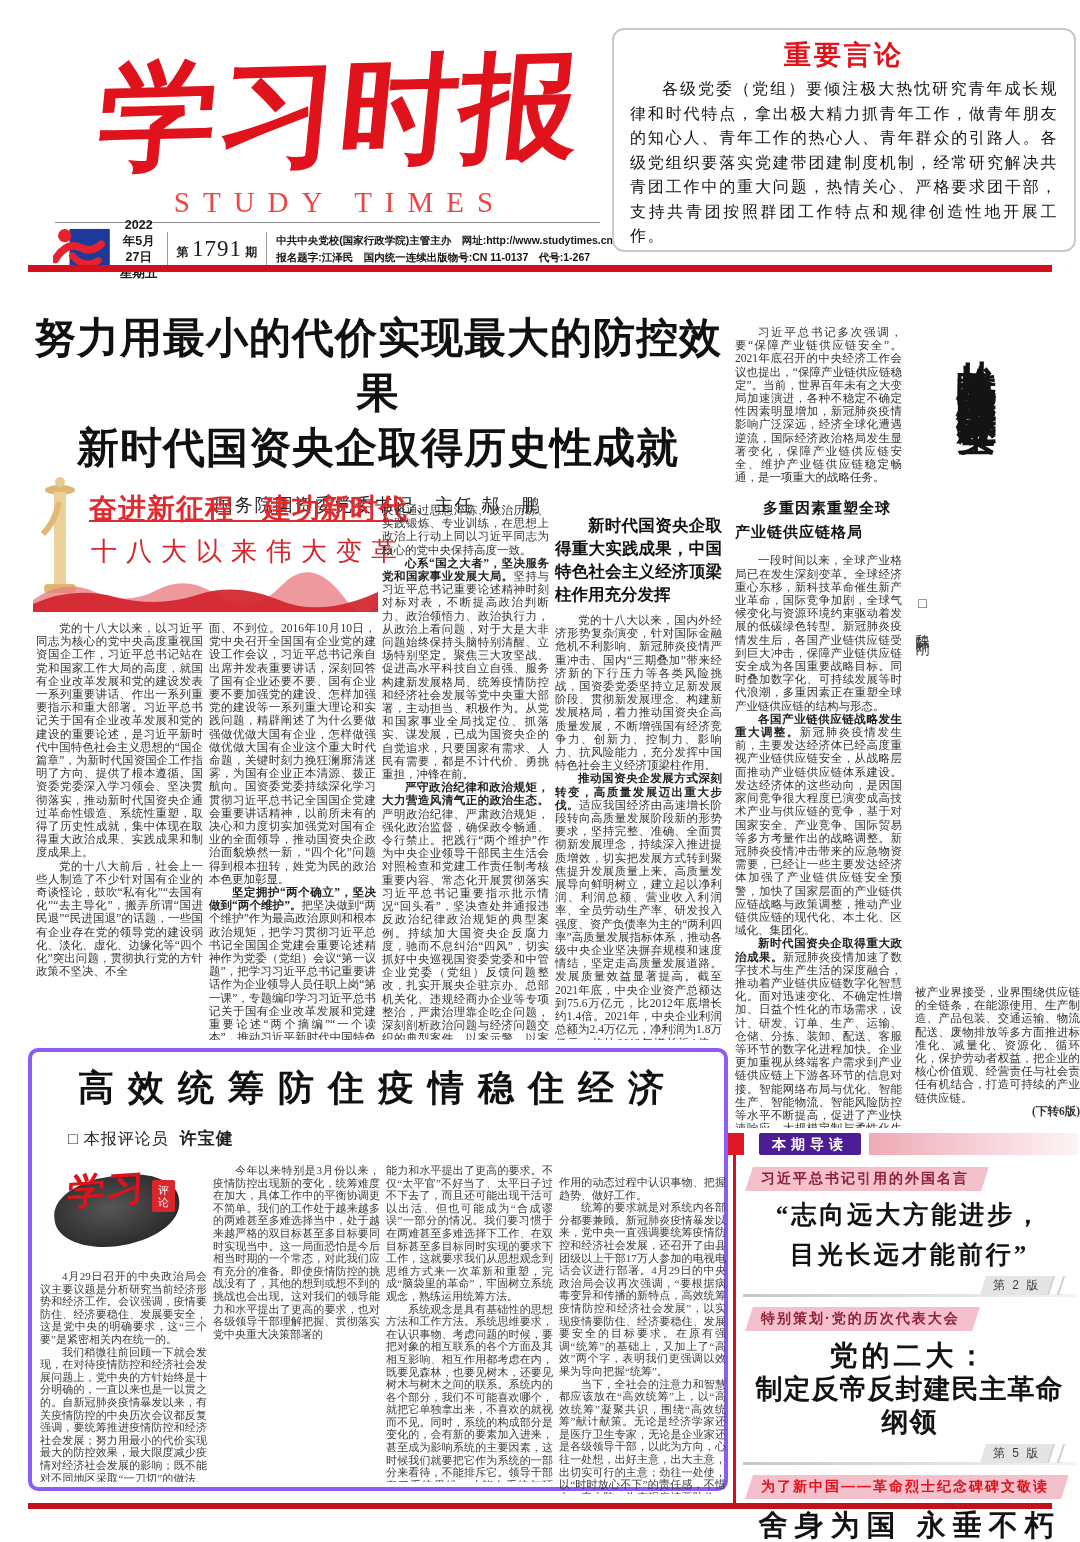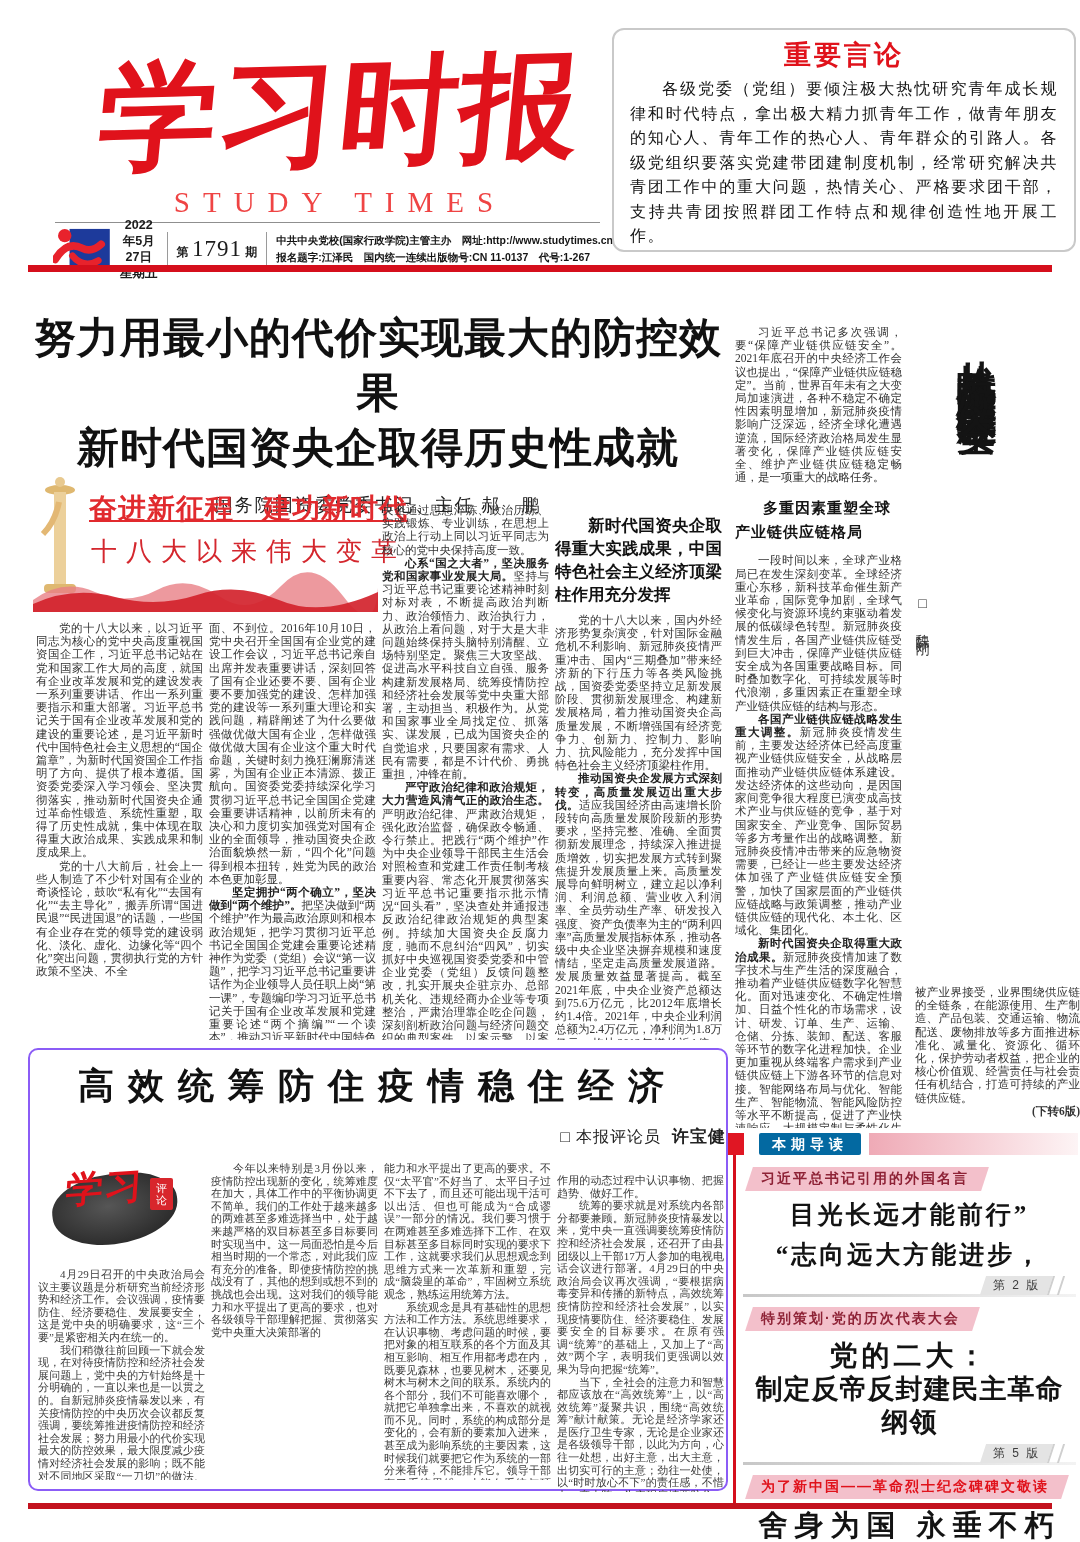--- a/index.html
+++ b/index.html
@@ -61,44 +61,44 @@
 
   
   .article2{position:absolute;left:735px;top:296px;width:345px;height:840px;}
   .article2 .ca{left:0;top:30px;height:802px;}
   .vert-title{position:absolute;left:212px;top:32px;height:660px;writing-mode:vertical-rl;
       font-size:40px;font-weight:900;color:#141414;letter-spacing:4px;line-height:58px;}
   .vert-author{position:absolute;left:178px;top:300px;writing-mode:vertical-rl;font-size:14px;color:#333;letter-spacing:4px;}
   .article2 .cb{left:180px;top:690px;height:142px;width:165px;}
 
   
-  .article3{position:absolute;left:28px;top:1048px;width:700px;height:443px;border:2px solid #8b5cf6;border-radius:10px;box-sizing:border-box;}
+  .article3{position:absolute;left:28px;top:1048px;width:700px;height:443px;border:4px solid #8b5cf6;border-radius:10px;box-sizing:border-box;}
   .a3-headline{text-align:center;margin-top:12px;font-size:36px;font-weight:900;color:#111;letter-spacing:14px;}
-  .a3-byline{text-align:right;margin-top:14px;font-size:16px;color:#222;letter-spacing:1px;margin-left:36px;}
+  .a3-byline{text-align:left;margin-top:14px;font-size:16px;color:#222;letter-spacing:1px;margin-left:36px;}
   .a3-byline .name{font-weight:bold;font-size:17px;margin-left:6px;}
   .article3 .news-col{font-size:11px;line-height:12.6px;color:#3a3a3a;}
   .article3 .c1{left:8px;top:112px;height:318px;}
   .article3 .c2{left:181px;top:112px;height:318px;}
   .article3 .c3{left:354px;top:112px;height:318px;}
   .article3 .c4{left:527px;top:124px;height:318px;}
   .stamp{position:relative;width:150px;height:96px;margin:2px 0 8px 8px;}
   .stamp-blob{position:absolute;left:6px;top:10px;width:126px;height:70px;border-radius:52% 46% 58% 50%;
       background:radial-gradient(ellipse at 45% 45%, #565656 0%, #2d2d2d 70%);transform:rotate(-7deg);}
   .stamp-main{position:absolute;left:20px;top:18px;font-size:37px;font-weight:900;color:#e0121b;
       transform:skewX(-8deg) rotate(-4deg);letter-spacing:2px;}
   .stamp-seal{position:absolute;left:104px;top:14px;width:15px;padding:4px 4px;background:#d8262c;color:#fff;
       font-size:11px;line-height:12px;word-break:break-all;text-align:center;border-radius:2px;
       font-family:"Liberation Sans","DejaVu Sans",sans-serif;}
 
   
   .guide{position:absolute;left:733px;top:1133px;width:347px;height:372px;}
   .guide-leftbar{position:absolute;left:0;top:0;width:3px;height:372px;background:#d50f1c;}
   .guide-header{position:absolute;left:0;top:0;right:0;height:22px;}
   .guide-header .block{position:absolute;left:-5px;top:0;width:16px;height:22px;background:#e01623;}
-  .guide-header .banner-red{position:absolute;left:26px;top:0;width:102px;height:22px;background:#0369a1;
+  .guide-header .banner-red{position:absolute;left:26px;top:0;width:102px;height:22px;background:#4c1d95;
       color:#fff;font-size:14px;font-weight:bold;letter-spacing:5px;text-align:center;line-height:22px;
       font-family:"Liberation Sans","DejaVu Sans",sans-serif;border-radius:2px;}
   .guide-header .grad{position:absolute;left:136px;top:0;right:2px;height:22px;
       background:linear-gradient(to right,#efaab6,#fdf4f5);}
   .guide-items{position:absolute;left:10px;right:4px;top:34px;}
   .guide-item{position:relative;}
   .g-tag{display:inline-block;background:#f3c0cb;transform:skewX(-18deg);padding:3px 16px 3px 12px;margin-left:6px;}
   .g-tag > span{display:block;transform:skewX(18deg);font-size:14px;font-weight:bold;color:#8e2236;
       font-family:"Liberation Sans","DejaVu Sans",sans-serif;letter-spacing:2px;}
   .g-tag.red-text > span{color:#e0121b;}
@@ -256,22 +256,22 @@
     <div class="guide-leftbar"></div>
     <div class="guide-header">
       <span class="block"></span>
       <span class="banner-red">本期导读</span>
       <span class="grad"></span>
     </div>
     <div class="guide-items">
 
       <div class="guide-item">
         <div class="g-tag"><span>习近平总书记引用的外国名言</span></div>
+        <div class="g-title t1">“志向远大方能进步，</div>
         <div class="g-title t1">目光长远才能前行”</div>
-        <div class="g-title t1">“志向远大方能进步，</div>
         <div class="page-row">
           <span class="divider"></span>
           <span class="page-tab">
               <span>第 2 版</span>
             </span>
         </div>
       </div>
 
       <div class="guide-item" style="margin-top:10px;">
         <div class="g-tag"><span>特别策划·党的历次代表大会</span></div>

